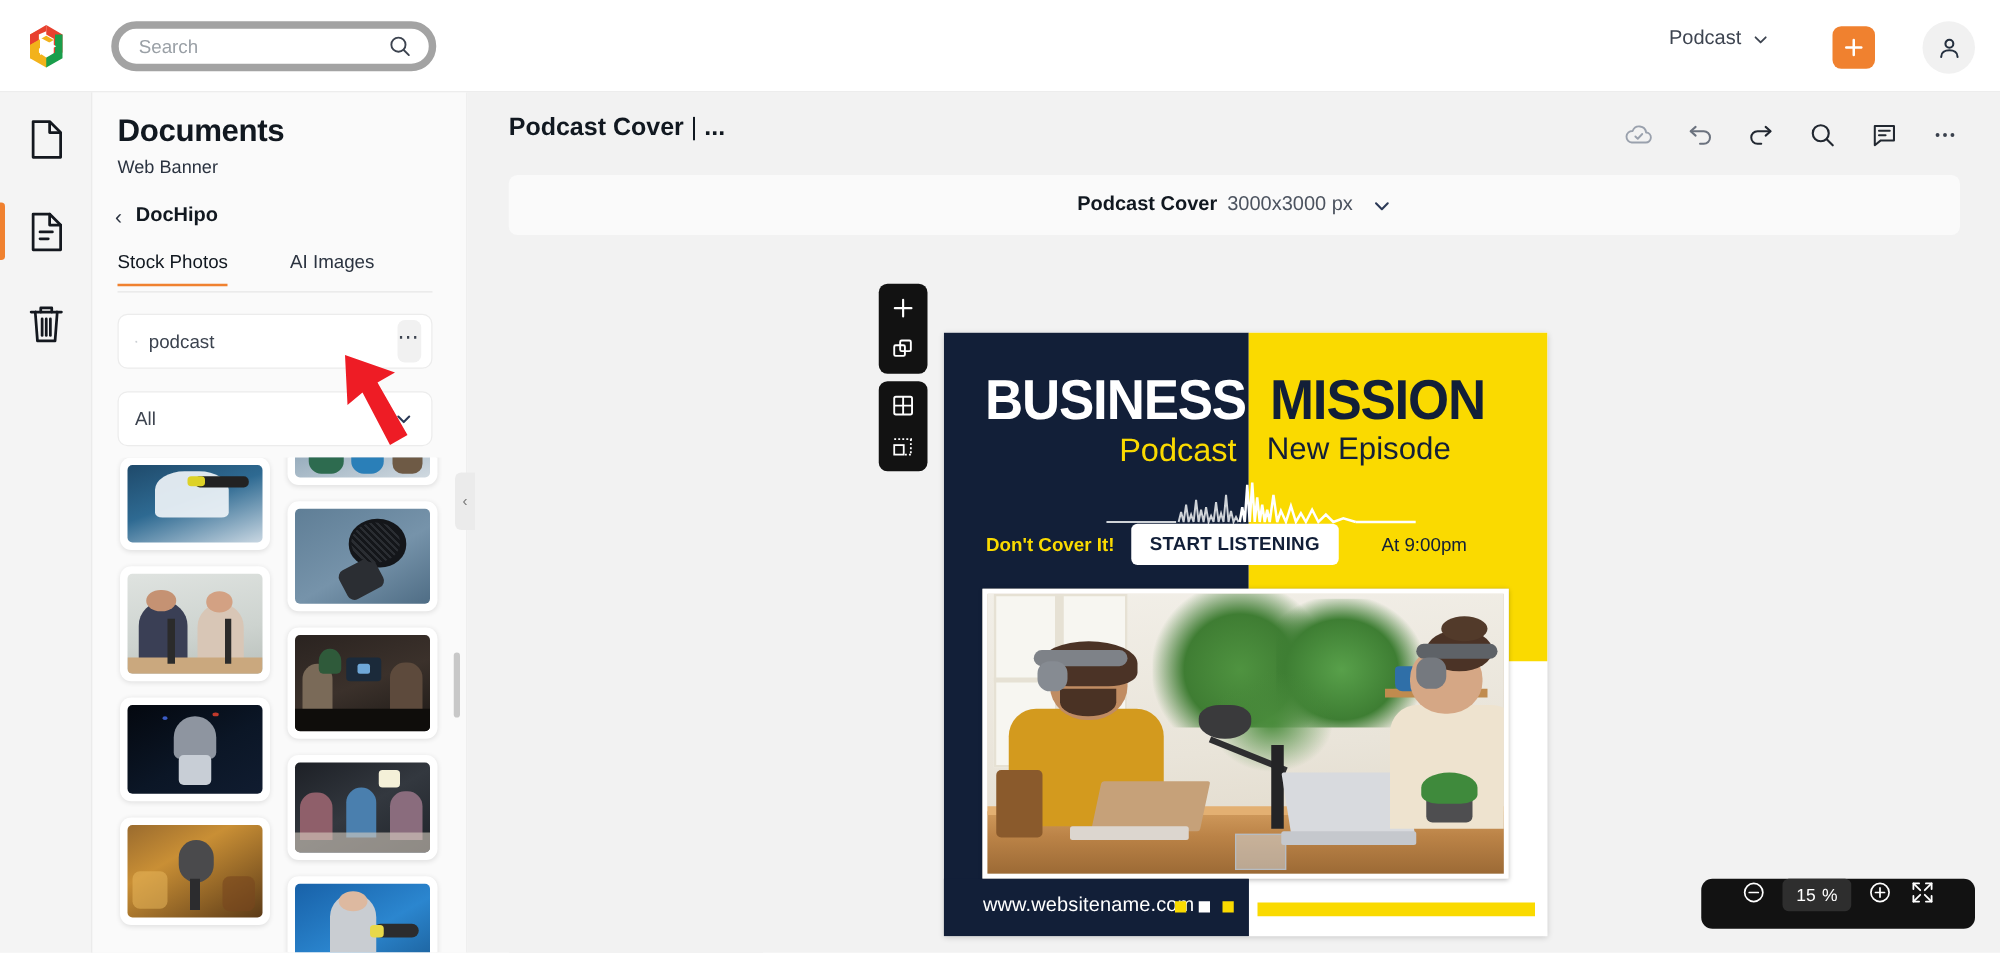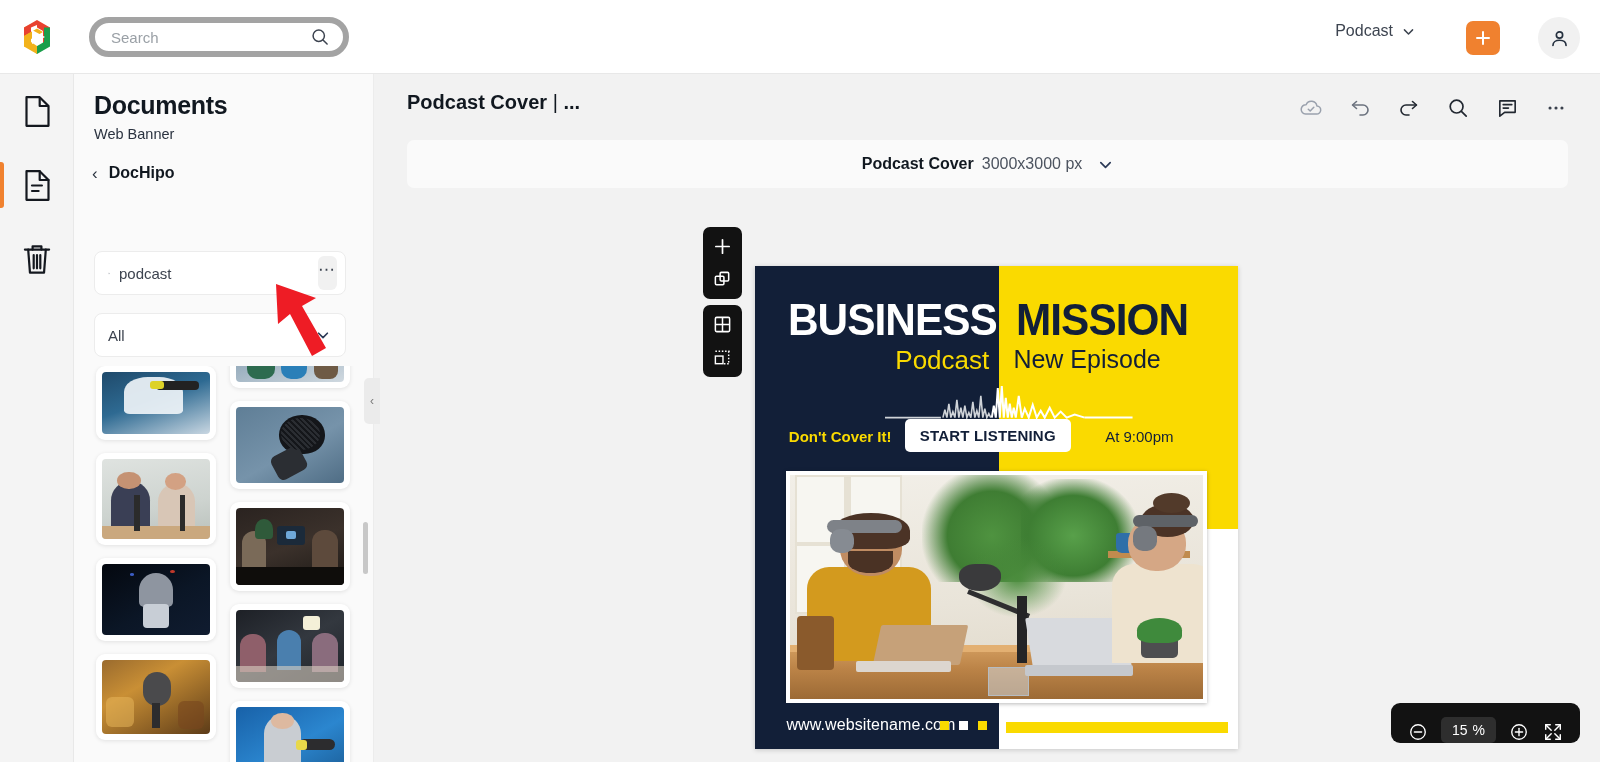--- a/index.html
+++ b/index.html
@@ -188,22 +188,22 @@
   .d-url { position: absolute; left: 6.5%; bottom: 3.2%; font-size: 16px; color: #ffffff; letter-spacing: 0.1px; }
   .d-sq { position: absolute; bottom: 3.9%; width: 9px; height: 9px; }
   .d-sq.s1 { left: 38.2%; background: #fada00; }
   .d-sq.s2 { left: 42.2%; background: #ffffff; }
   .d-sq.s3 { left: 46.2%; background: #fada00; }
   .d-ybar { position: absolute; left: 52%; bottom: 3.3%; width: 46%; height: 2.2%; background: #fada00; }
 
   
   .zoomwidget {
     position: absolute; right: 20px; bottom: 19px; height: 40px;
-    background: #121212; border-radius: 9px; display: flex; align-items: flex-end;
-    gap: 12px; padding: 0 16px; z-index: 7;
+    background: #121212; border-radius: 9px; display: flex; align-items: flex-start;
+    gap: 12px; padding: 0 31px; z-index: 7;
   }
   .zw-ico { width: 22px; height: 22px; display: flex; align-items: center; justify-content: center; color: #fff; cursor: pointer; }
   .zw-val {
     background: #2e2e2e; border-radius: 5px; color: #fff; font-size: 14px;
     padding: 5px 11px; display: flex; gap: 5px; cursor: pointer;
   }
 
   
   .cursor-arrow { position: absolute; left: 272px; top: 276px; z-index: 40; pointer-events: none; }
 
@@ -286,20 +286,24 @@
 <div class="panel">
 
   <div class="panel-title">Documents</div>
   <div class="panel-sub">Web Banner</div>
 
   <div class="back-row">
     <span class="chev">‹</span>
     <span class="txt">DocHipo</span>
   </div>
 
+  <div class="tabs">
+    <div class="tab t1 active">Stock Photos</div>
+    <div class="tab t2">AI Images</div>
+  </div>
 
   <div class="field search-field">
     <svg width="19" height="19" viewBox="0 0 24 24" fill="none" stroke="#7b828e" stroke-width="2" stroke-linecap="round">
       <circle cx="10.5" cy="10.5" r="6.8"></circle>
         <line x1="15.6" y1="15.6" x2="20.5" y2="20.5"></line>
     </svg>
     <input type="text" value="podcast" placeholder="Search" style="">
     <div class="dots-btn">⋯</div>
   </div>
 

